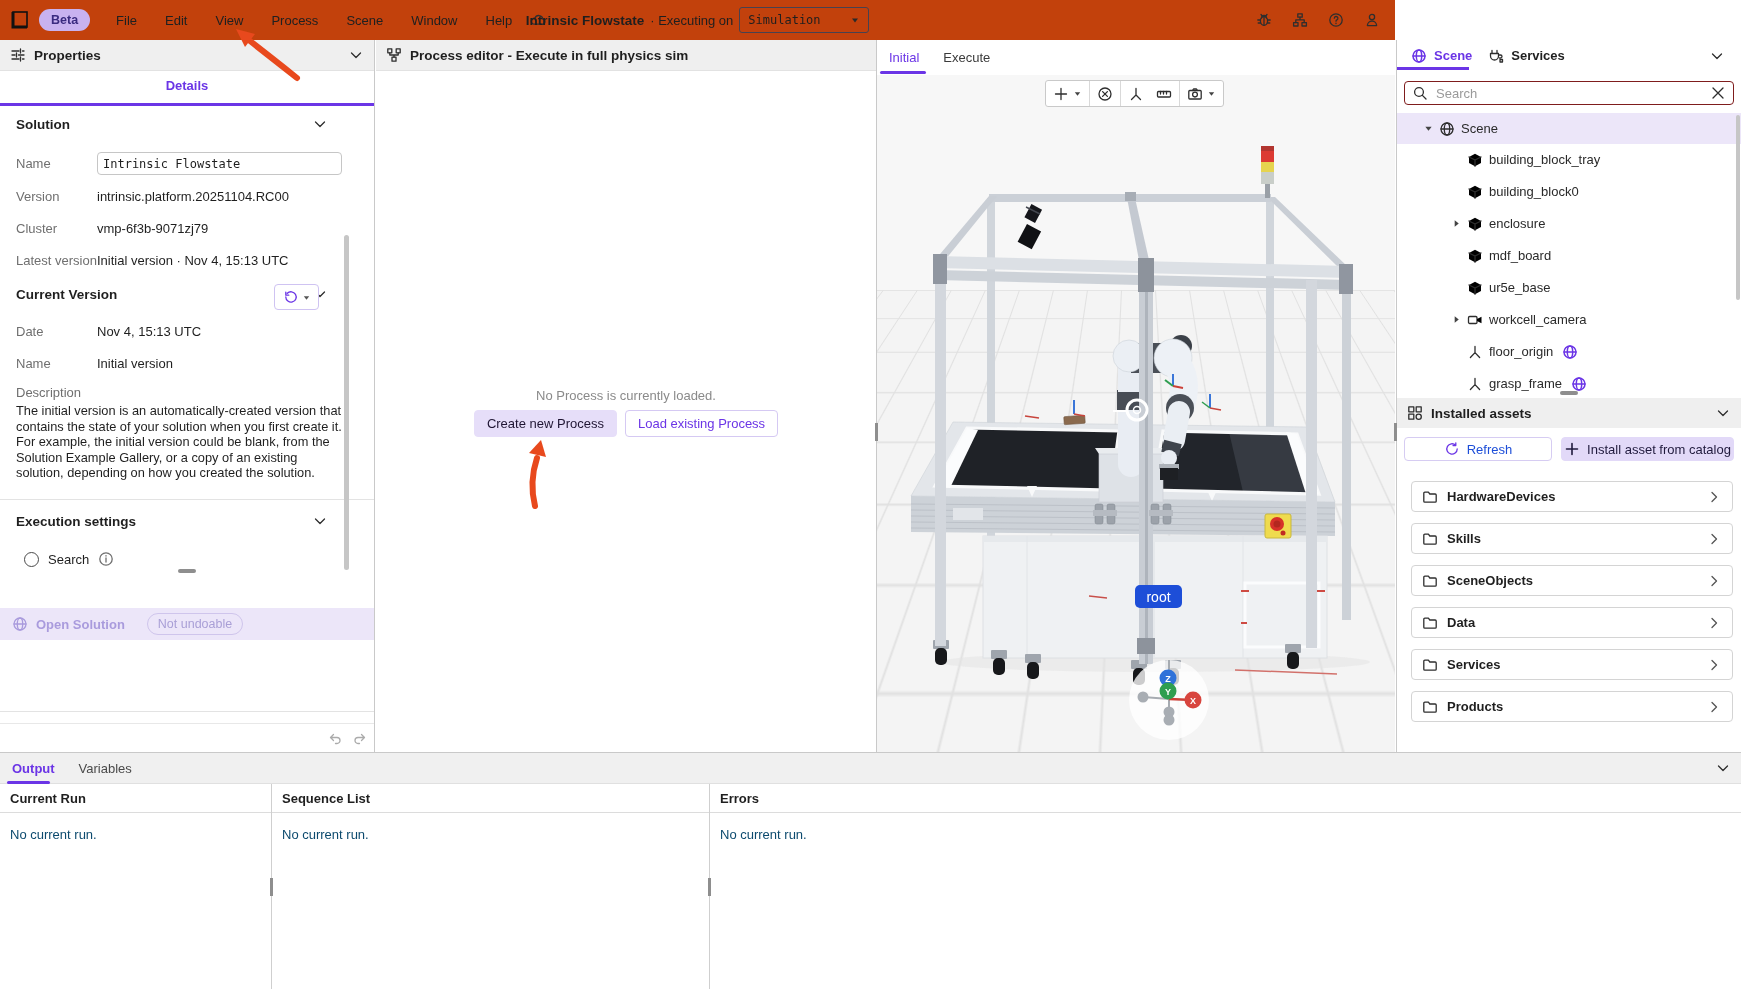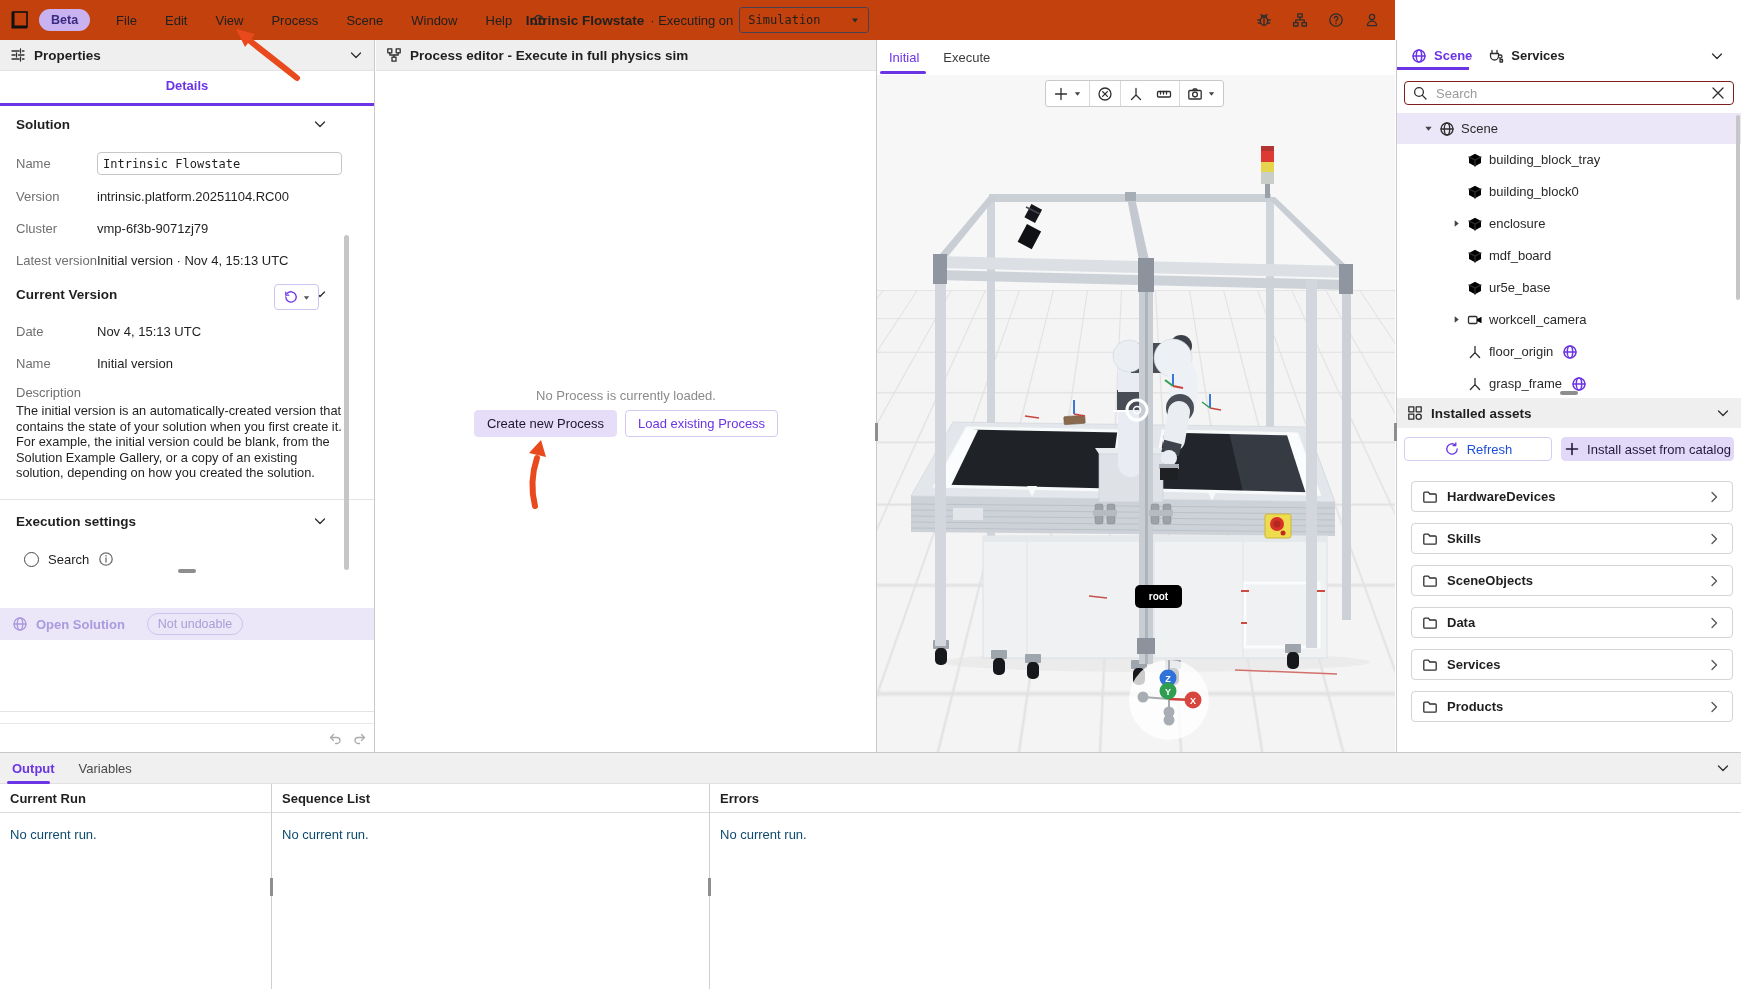--- a/index.html
+++ b/index.html
@@ -64,22 +64,22 @@
   .vp-tab{padding:10px 12px 0 12px;color:#3b3b3b}
   .vp-tab.active{color:#6B35E6;font-weight:normal}
   .vp-underline{position:absolute;left:3px;top:31px;width:46px;height:3px;background:#6B35E6;border-radius:2px}
   .floor{position:absolute;left:-300px;top:250px;width:1120px;height:900px;background-color:#F4F4F4;
          background-image:linear-gradient(#E1E1E1 1px,transparent 1px),linear-gradient(90deg,#E1E1E1 1px,transparent 1px);
          background-size:34px 34px;transform:perspective(280px) rotateX(40deg);transform-origin:50% 0}
   .scene-svg{position:absolute;left:0;top:0;z-index:2}
   .vp-toolbar{position:absolute;left:168px;top:40px;height:25px;display:flex;background:#fff;border:1px solid #C9C9C9;border-radius:3px;z-index:6}
   .vp-seg{display:flex;align-items:center;gap:4px;padding:0 7px;border-right:1px solid #D9D9D9}
   .vp-seg:last-child{border-right:none}
-  .tooltip{position:absolute;left:258px;top:545px;width:47px;height:23px;background:#000000;color:#fff;
-           font-weight:bold;font-size:10px;border-radius:5px;display:flex;align-items:center;justify-content:center;z-index:6}
+  .tooltip{position:absolute;left:258px;top:545px;width:47px;height:23px;background:#1d4ed8;color:#fff;
+           font-weight:normal;font-size:14px;border-radius:5px;display:flex;align-items:center;justify-content:center;z-index:6}
   .vdiv-grip{position:absolute;width:3px;height:18px;background:#8E8E8E;z-index:7}
   
   .right-panel{position:absolute;left:1396px;top:40px;width:345px;height:712px;background:#fff;border-left:1px solid #C9C9C9;box-sizing:border-box}
   .rp-tabs{position:relative;height:31px;display:flex;align-items:center;gap:4px;padding:0 8px}
   .rp-tab{display:flex;align-items:center;gap:7px;padding:0 6px}
   .rp-tab .lbl{font-weight:bold}
   .rp-tab.active .lbl{color:#6B35E6}
   .rp-underline{position:absolute;left:0;top:27px;width:72px;height:3px;background:#6B35E6}
   .search{position:absolute;left:7px;top:41px;width:314px;height:22px;border:1px solid #7f1d1d;border-radius:4px;
           display:flex;align-items:center;gap:8px;padding:0 7px}

